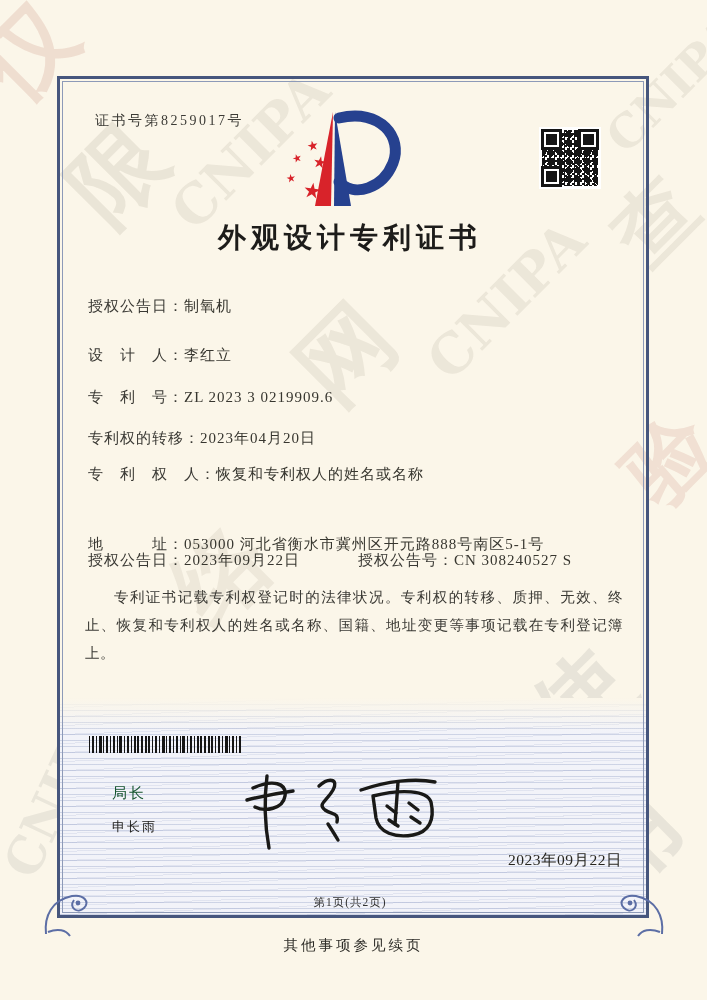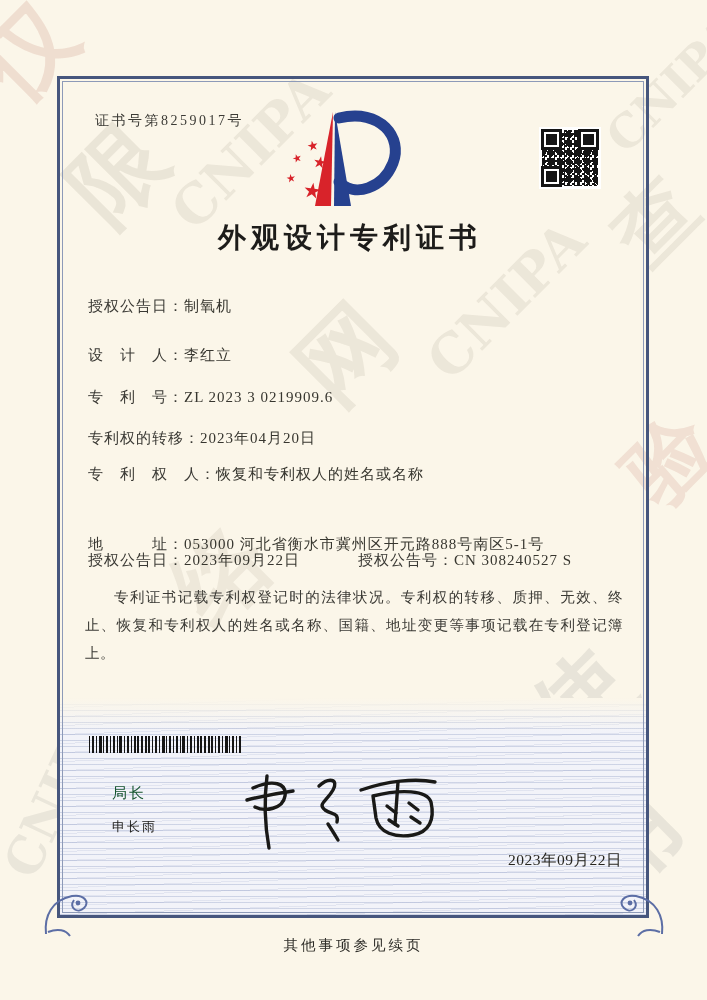--- a/index.html
+++ b/index.html
@@ -218,17 +218,18 @@
         <path d="M138,34 C166,27 192,28 196,40 C200,58 194,70 178,73 C160,76 144,71 141,56 L138,34"></path>
         <path d="M152,44 L161,51"></path>
         <path d="M174,41 L183,48"></path>
         <path d="M154,58 L163,64"></path>
         <path d="M176,55 L185,61"></path>
       </g>
     </svg>
 
     <div class="issue-date">2023年09月22日</div>
 
+    <div class="page-info">第1页(共2页)</div>
 
     <div class="continuation">其他事项参见续页</div>
 
   </div>
 </div>
 
 </body></html>

